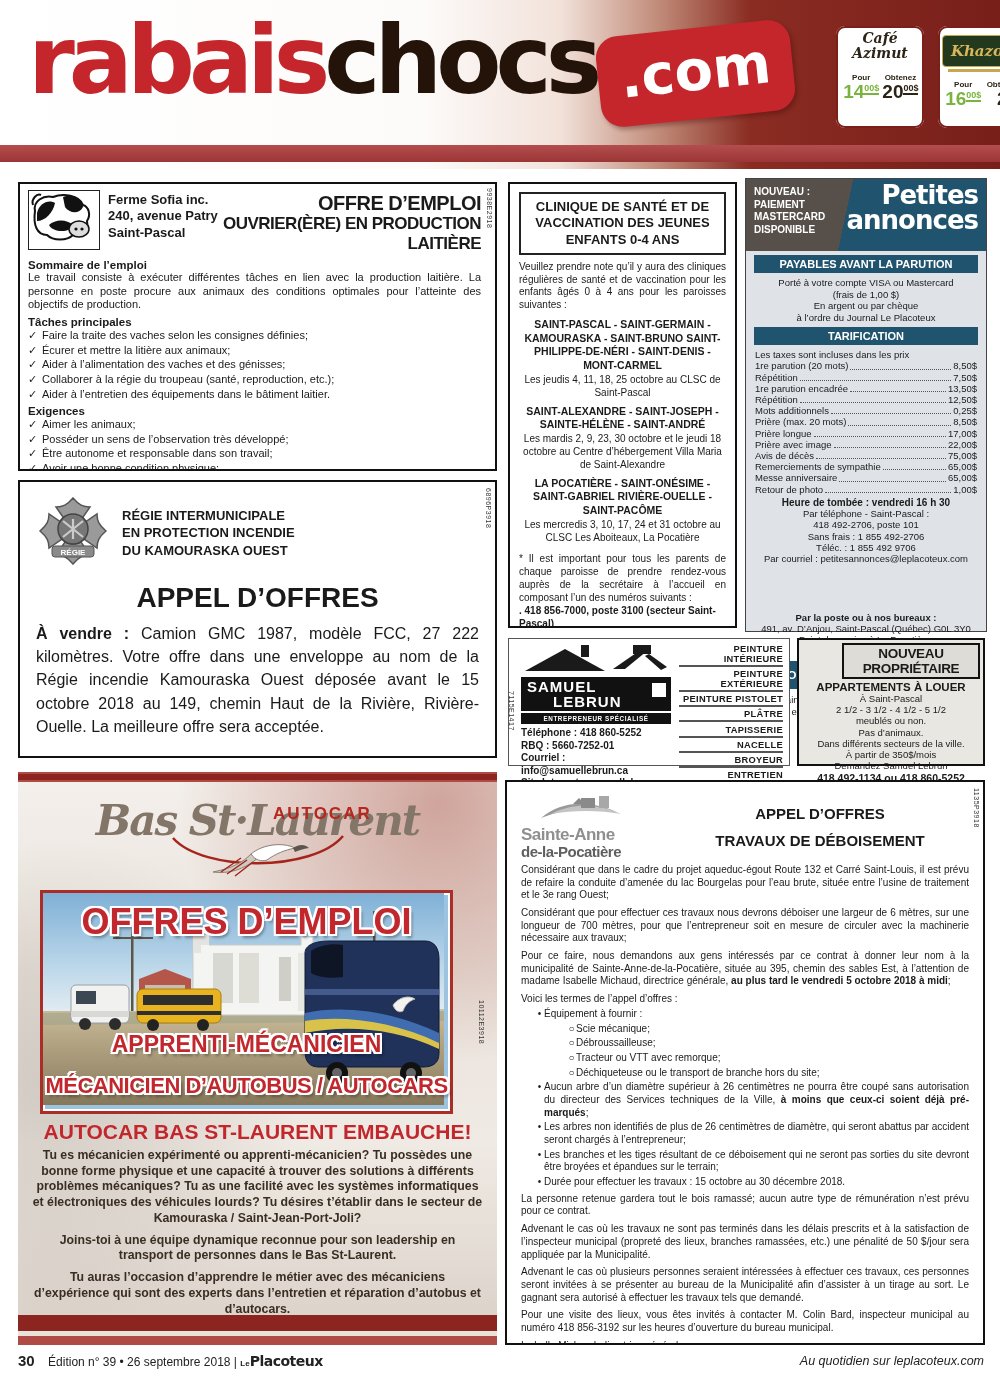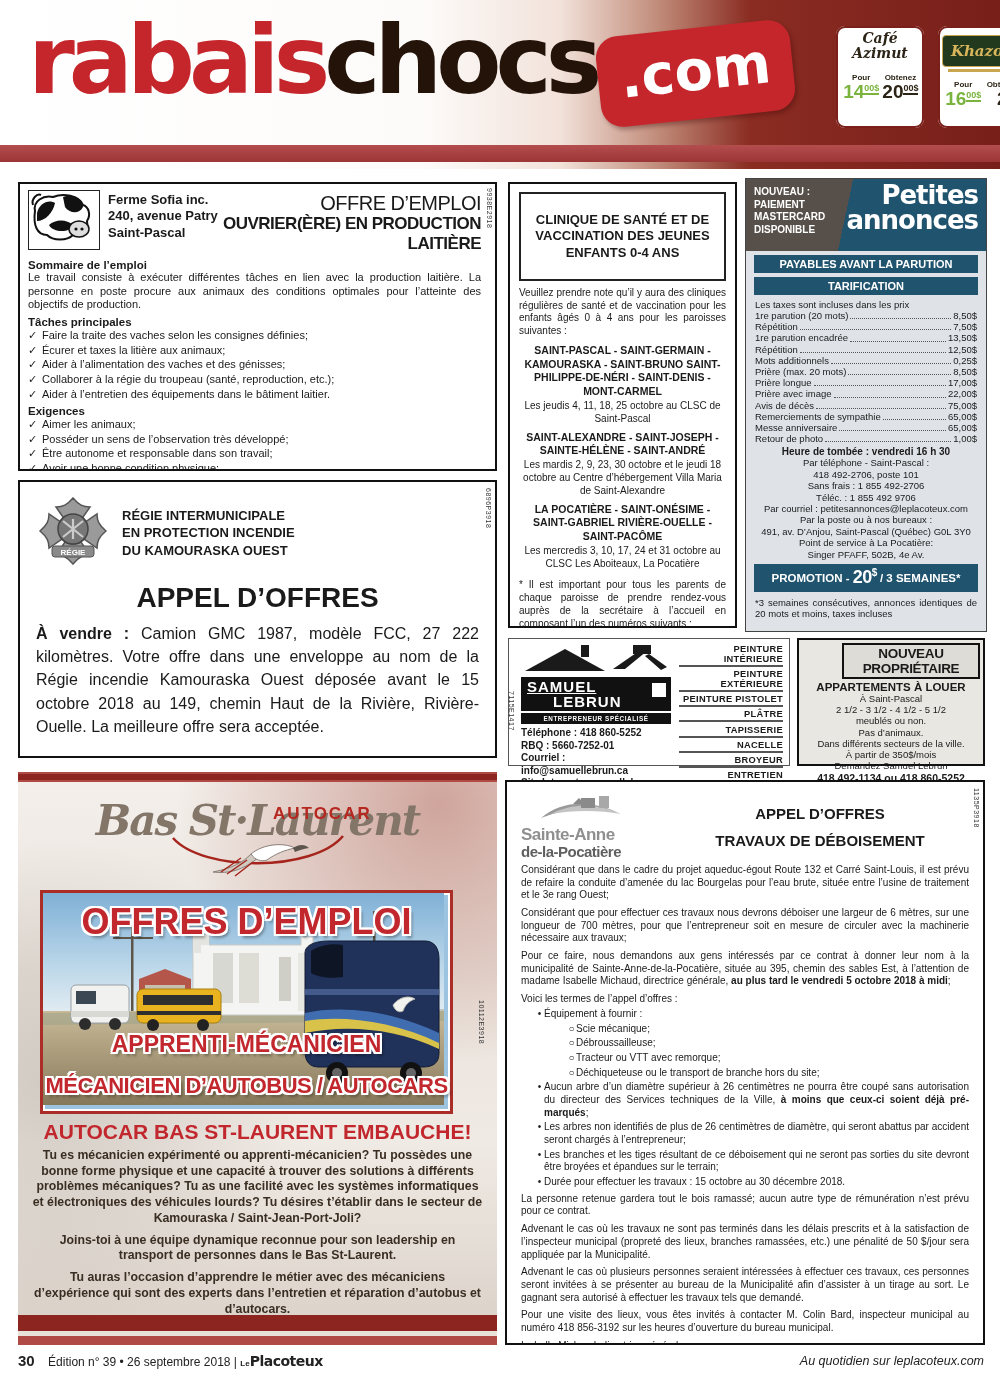--- a/index.html
+++ b/index.html
@@ -31,65 +31,65 @@
     background:linear-gradient(180deg,#b44d4d,#9c3636);}
   
   .ad{position:absolute;background:#fff;border:2px solid #111;box-sizing:border-box;overflow:hidden;}
   .vcode{position:absolute;writing-mode:vertical-rl;font-size:7px;color:#333;letter-spacing:.5px;}
   
   .ferme{left:18px;top:182px;width:479px;height:289px;padding:6px 14px 5px 8px;}
   .ferme-head{display:flex;}
   .cowbox{width:70px;height:58px;border:1px solid #222;flex:0 0 auto;background:#fff;}
   .ferme-addr{font-weight:bold;font-size:13px;line-height:1.25;margin-left:8px;padding-top:2px;}
   .ferme-titles{flex:1;text-align:right;padding-top:2px;}
-  .ft1{font-weight:normal;font-size:20px;letter-spacing:-.5px;line-height:1.1;text-align:right;}
+  .ft1{font-weight:bold;font-size:20px;letter-spacing:-.5px;line-height:1.1;text-align:right;}
   .ft2{font-weight:bold;font-size:17px;letter-spacing:-.5px;line-height:1.2;}
   .fh{font-weight:bold;font-size:11.5px;margin-top:4px;}
   .fp{font-size:11px;line-height:1.25;text-align:justify;}
   .check{font-size:11px;line-height:1.33;display:flex;}
   .tick{width:14px;flex:0 0 auto;}
   
   .regie{left:18px;top:480px;width:479px;height:278px;padding:12px 16px;}
   .regie-head{display:flex;align-items:center;}
   .regie-org{font-weight:bold;font-size:13px;line-height:1.35;margin-left:12px;}
   .regie-title{text-align:center;font-weight:bold;font-size:28px;margin:10px 0 8px;}
   .regie-body{font-size:16px;line-height:1.45;text-align:justify;}
   .regie-line{font-size:16px;line-height:1.45;}
   
   .clinique{left:508px;top:182px;width:229px;height:446px;padding:8px 9px;font-size:10px;}
-  .cl-titlebox{border:2px solid #222;text-align:center;font-weight:bold;font-size:13px;line-height:1.25;padding:18px 2px;}
+  .cl-titlebox{border:2px solid #222;text-align:center;font-weight:bold;font-size:13px;line-height:1.25;padding:5px 2px;}
   .cl-intro{text-align:justify;margin-top:6px;line-height:1.28;}
   .cl-group-b{font-weight:bold;text-align:center;font-size:10.5px;line-height:1.3;margin-top:6px;}
   .cl-group-n{text-align:center;line-height:1.3;}
   .cl-note{text-align:justify;margin-top:8px;line-height:1.3;}
   .cl-phone{font-weight:bold;line-height:1.35;}
   
   .petites{left:745px;top:178px;width:240px;height:452px;border:1px solid #444;background:#dfe3e8;font-size:9.5px;}
   .pa-head{position:relative;height:72px;background:linear-gradient(102deg,#57504a 42%,#20536e 42%);}
   .pa-nouveau{position:absolute;left:8px;top:7px;width:86px;color:#fff;font-weight:bold;font-size:10px;line-height:1.25;}
   .pa-brand{position:absolute;right:8px;top:4px;text-align:right;color:#fff;font-weight:bold;font-size:26px;line-height:.95;
     font-family:"DejaVu Sans", sans-serif;letter-spacing:-1px;}
   .pa-bar{background:#20536e;color:#fff;font-weight:bold;text-align:center;font-size:11px;padding:3px 0;margin:4px 8px;}
   .pa-center{text-align:center;line-height:1.22;}
   .pa-body{padding:0 9px;}
   .trow{display:flex;align-items:flex-end;line-height:1.18;}
   .trow .dots{flex:1;border-bottom:1px dotted #555;margin:0 2px 2px;}
   .pa-deadline{font-weight:bold;text-align:center;margin-top:2px;font-size:10px;}
   .pa-contact{text-align:center;line-height:1.2;}
-  .pa-bold{font-weight:normal;}
+  .pa-bold{font-weight:bold;margin-top:47px;}
   .pa-promo{background:#20536e;color:#fff;margin:4px 8px;text-align:center;padding:3px 0 4px;}
   .pa-promo .pp1{font-weight:bold;font-size:11.5px;vertical-align:middle;}
   .pa-promo .pp2{font-weight:bold;font-size:18px;vertical-align:middle;letter-spacing:-.5px;}
   .pa-promo .sup{font-size:10px;vertical-align:super;}
   .pa-note{text-align:justify;padding:1px 9px;line-height:1.2;}
   
   .samuel{left:508px;top:638px;width:282px;height:128px;border:1px solid #555;padding:4px 6px;display:flex;}
   .sm-left{width:150px;flex:0 0 auto;}
   .sm-namebar{background:#111;color:#fff;font-weight:bold;padding:2px 6px;line-height:1.0;position:relative;}
-  .sm-n1{font-size:15px;letter-spacing:1px;text-decoration:underline;}
+  .sm-n1{font-size:15px;letter-spacing:1px;}
   .sm-n2{font-size:15px;letter-spacing:1px;margin-left:26px;}
   .sm-win{position:absolute;right:5px;top:6px;width:14px;height:14px;
     background:linear-gradient(#fff,#fff);--x:0;
     box-shadow:0 0 0 0 #fff;display:grid;grid-template-columns:6px 6px;grid-template-rows:6px 6px;gap:2px;}
   .sm-win i{background:#fff;}
   .sm-tag{background:#111;color:#fff;font-weight:bold;font-size:6.3px;letter-spacing:.6px;text-align:center;padding:2px 0;margin-top:2px;}
   .sm-info{font-weight:bold;font-size:10px;line-height:1.25;margin-top:3px;}
   .sm-services{flex:1;margin-left:8px;padding-top:1px;}
   .svc{border-bottom:2px solid #555;text-align:right;font-weight:bold;font-size:9.3px;letter-spacing:.3px;
        padding-bottom:1px;margin-bottom:2.1px;line-height:1.08;}
@@ -217,21 +217,21 @@
     </div>
     <div class="fh">Sommaire de l’emploi</div>
     <div class="fp">Le travail consiste à exécuter différentes tâches en lien avec la production laitière. La personne en poste procure aux animaux des conditions optimales pour l’atteinte des objectifs de production.</div>
     <div class="fh">Tâches principales</div>
     <div class="check">
         <span class="tick">✓</span>
         <span>Faire la traite des vaches selon les consignes définies;</span>
       </div>
     <div class="check">
         <span class="tick">✓</span>
-        <span>Écurer et taxes la litière aux animaux;</span>
+        <span>Écurer et mettre la litière aux animaux;</span>
       </div>
     <div class="check">
         <span class="tick">✓</span>
         <span>Aider à l’alimentation des vaches et des génisses;</span>
       </div>
     <div class="check">
         <span class="tick">✓</span>
         <span>Collaborer à la régie du troupeau (santé, reproduction, etc.);</span>
       </div>
     <div class="check">
@@ -298,20 +298,26 @@
 
   <div class="petites" style="position:absolute;">
     <div class="pa-head">
       <div class="pa-nouveau">NOUVEAU : PAIEMENT MASTERCARD DISPONIBLE</div>
       <div class="pa-brand">
         <div>Petites</div>
         <div>annonces</div>
       </div>
     </div>
     <div class="pa-bar">PAYABLES AVANT LA PARUTION</div>
+    <div class="pa-body">
+      <div class="pa-center">Porté à votre compte VISA ou Mastercard</div>
+      <div class="pa-center">(frais de 1,00 $)</div>
+      <div class="pa-center">En argent ou par chèque</div>
+      <div class="pa-center">à l’ordre du Journal Le Placoteux</div>
+    </div>
     <div class="pa-bar">TARIFICATION</div>
     <div class="pa-body">
       <div>Les taxes sont incluses dans les prix</div>
       <div class="trow">
           <span>1re parution (20 mots)</span>
           <span class="dots"></span>
           <span>8,50$</span>
         </div>
       <div class="trow">
           <span>Répétition</span>

